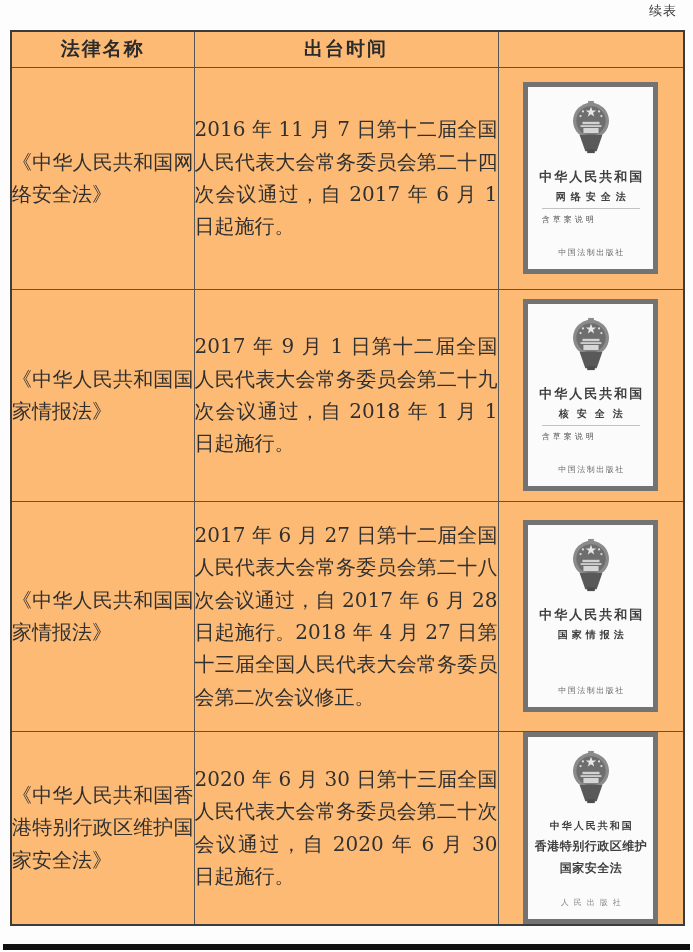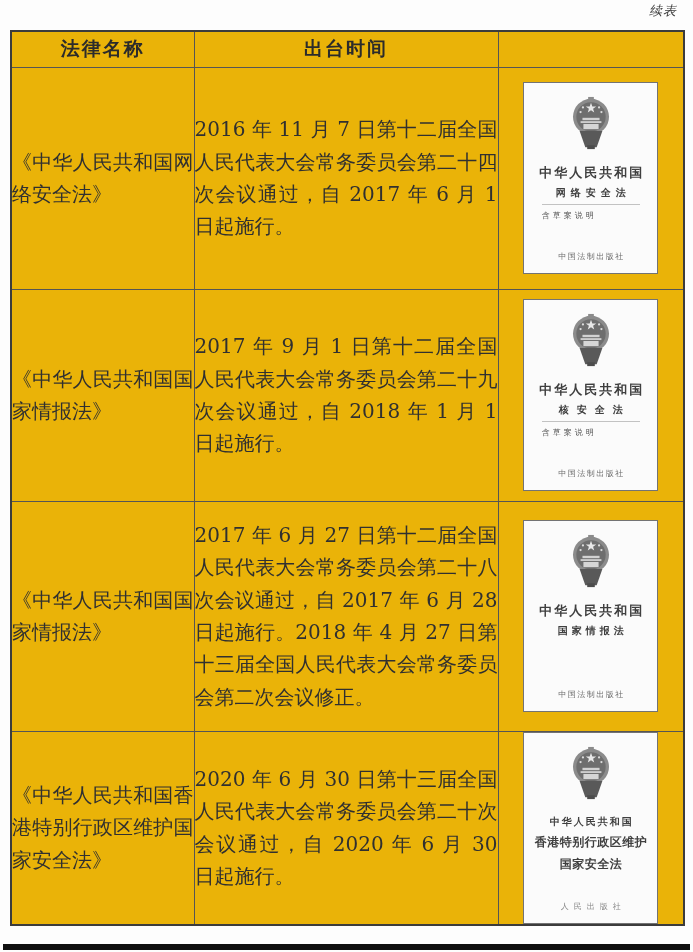--- a/index.html
+++ b/index.html
@@ -6,28 +6,28 @@
   body {
     width:693px; height:952px;
     background:#fdfdfd;
     font-family:"DejaVu Serif","Liberation Serif",serif;
     color:#2e2e2e;
     position:relative;
     overflow:hidden;
   }
   .cont-label {
     position:absolute; top:2px; right:16px;
-    font-size:13px; color:#3d3d3d; letter-spacing:1px;font-style:italic;
+    font-size:13px; color:#3d3d3d; letter-spacing:1px;
   }
   table.law-table {
     position:absolute; left:10px; top:30px;
     width:673px;
     border-collapse:collapse;
     table-layout:fixed;
-    background:#eab308;
+    background:#fdba74;
     border:2px solid #3c3c3c;
   }
   table.law-table th, table.law-table td {
     border:1px solid #555;
     padding:0;
     vertical-align:middle;
     overflow:hidden;
   }
   col.c1 { width:183px; } col.c2 { width:304px; } col.c3 { width:186px; }
   tr.hdr { height:36px; }
@@ -46,21 +46,21 @@
     padding:6px 14px;
     font-size:20px; line-height:1.62;
     text-align:justify;
     color:#303030;
   }
   td.cover-cell { text-align:center; }
   .cover {
     width:135px; height:192px;
     margin:0 auto;
     background:#fbfbfb;
-    border:1px solid #737373;
+    border:5px solid #737373;
     box-sizing:border-box;
     display:flex; flex-direction:column; align-items:center;
     padding:13px 6px 11px 6px;
   }
   .emblem { width:46px; height:55px; margin-bottom:11px; flex:0 0 auto; }
   .cover-title { text-align:center; color:#3f3f3f; font-weight:600; }
   .cover-title .t1 { font-size:13px; letter-spacing:2px; margin-right:-2px; line-height:1.7; }
   .cover-title .t2 { font-size:10px; line-height:1.7; }
   .ls4 { letter-spacing:4px; margin-right:-4px; }
   .ls5 { letter-spacing:5px; margin-right:-5px; }

